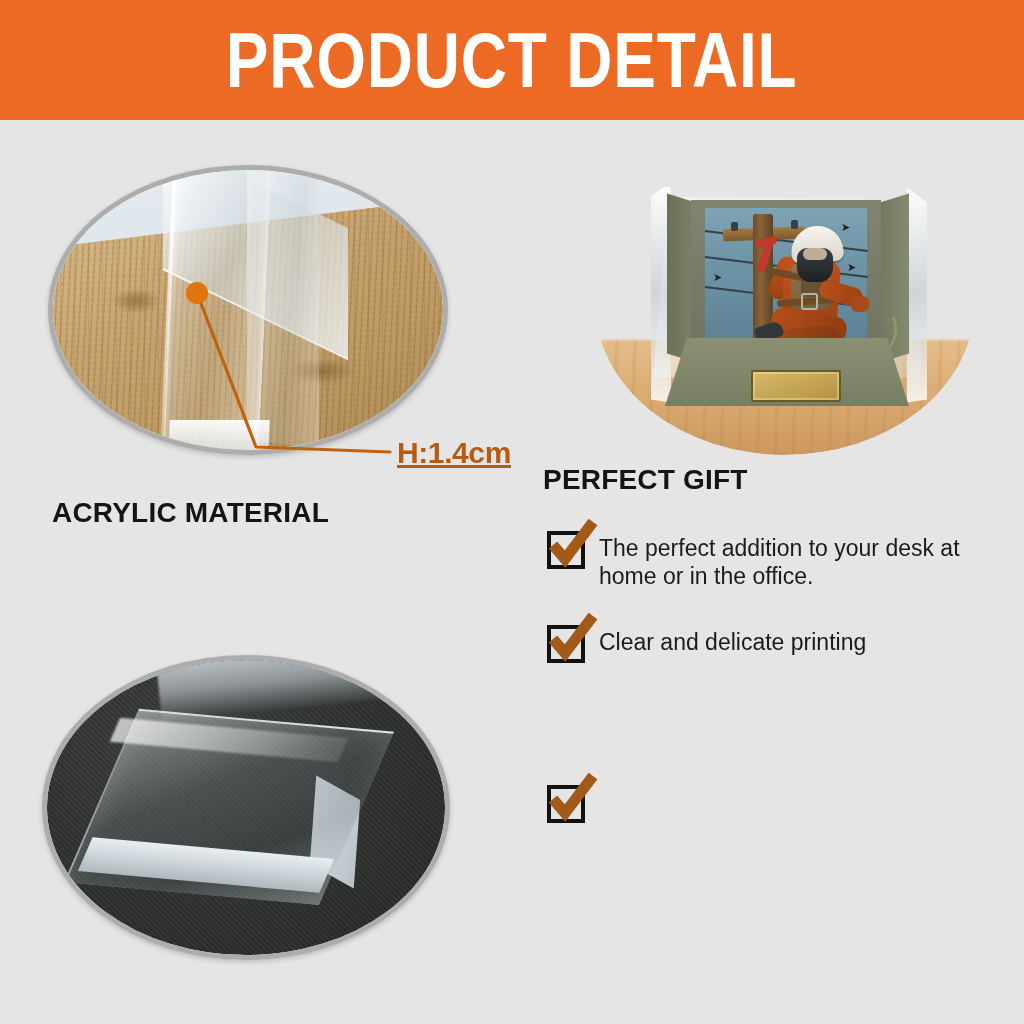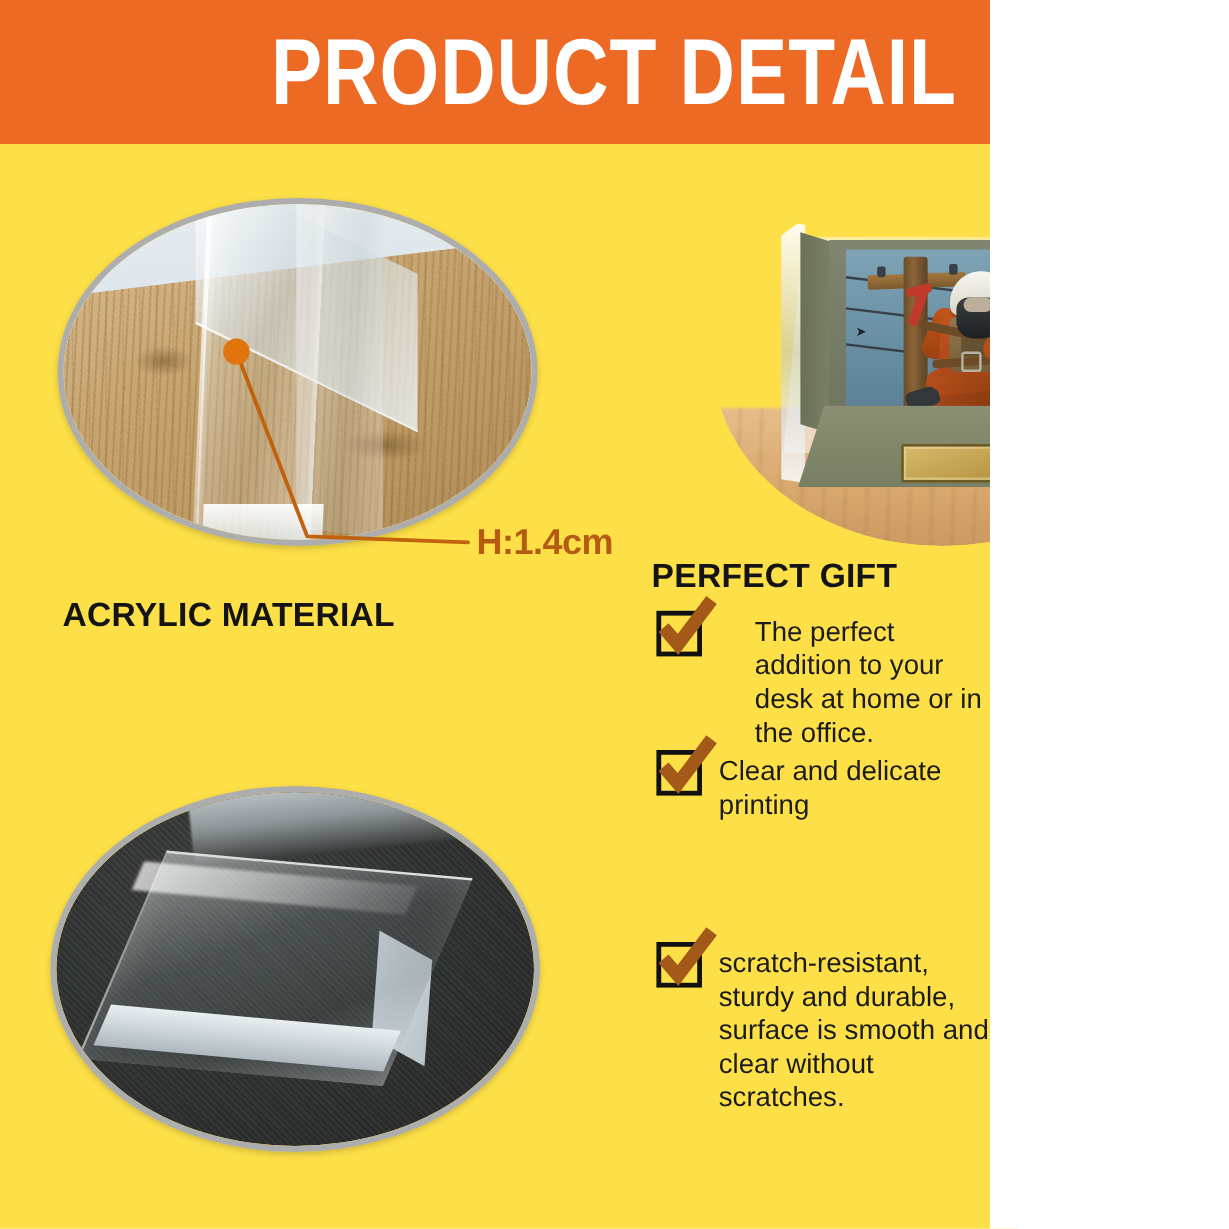--- a/index.html
+++ b/index.html
@@ -4,21 +4,21 @@
 <title>Product Detail</title>
 <style>
   html,body{margin:0;padding:0;}
   body{
     width:1024px;height:1024px;
     background:#ffffff;
     font-family:"Liberation Sans","DejaVu Sans",sans-serif;
     overflow:hidden;
     position:relative;
   }
-  #page{position:relative;width:825px;height:1024px;background:#fde047;overflow:hidden;}
+  #page{position:relative;width:1024px;height:1024px;background:#e5e5e5;overflow:hidden;}
 
   
   .banner{
     position:absolute;left:0;top:0;width:1024px;height:120px;
     background:#ED6A25;
     display:flex;align-items:center;justify-content:center;
   }
   .banner-title{
     color:#ffffff;
     font-size:78px;
@@ -108,20 +108,21 @@
   #callout-dot{
     position:absolute;left:186px;top:282px;width:22px;height:22px;
     border-radius:50%;background:#E2740E;
   }
   #callout-line{position:absolute;left:0;top:0;width:1024px;height:1024px;pointer-events:none;}
   #dim-label{
     position:absolute;left:397px;top:436px;
     color:#B55C14;font-size:30px;font-weight:bold;letter-spacing:-.4px;
     font-family:"Liberation Sans","DejaVu Sans",sans-serif;
     white-space:nowrap;
+    text-decoration:underline;
   }
 
   
   #photo-gift{left:595px;top:152px;width:380px;height:303px;}
   .bokeh{
     position:absolute;inset:0;
     background:
       radial-gradient(circle at 18% 22%, rgba(255,196,120,.75) 0 9%, rgba(255,196,120,0) 26%),
       radial-gradient(circle at 62% 14%, rgba(255,214,150,.55) 0 8%, rgba(255,214,150,0) 24%),
       radial-gradient(circle at 86% 40%, rgba(110,80,50,.55) 0 14%, rgba(110,80,50,0) 34%),
@@ -308,21 +309,21 @@
   .feature-text{
     font-size:23px;line-height:28px;color:#1b1b1b;
     font-family:"Liberation Sans","DejaVu Sans",sans-serif;
     max-width:400px;
     padding-top:3px;
   }
   #feat-acrylic{left:42px;top:545px;}
   #feat-acrylic .feature-text{max-width:430px;}
 
   .gift-feature{left:547px;}
-  #gift-0{top:509px;gap:30px;}
+  #gift-0{top:531px;}
   #gift-1{top:625px;}
   #gift-2{top:709px;}
   #gift-3{top:785px;}
   #gift-4{top:905px;}
 </style>
 </head>
 <body>
 
 <div id="page">
 
@@ -438,17 +439,16 @@
     <span class="feature-text">Clear and delicate printing</span>
   </div>
 
 
   <div class="feature gift-feature" id="gift-3">
     <span class="checkbox">
       <svg viewBox="0 0 52 52">
         <path d="M7 27 L19 41 L47 4" fill="none" stroke="#A35A18" stroke-width="11" stroke-linecap="butt" stroke-linejoin="miter"></path>
       </svg>
     </span>
-    <span class="feature-text">scratch-resistant, sturdy and durable, surface is smooth and clear without scratches.</span>
   </div>
 
 
 </div>
 
 </body></html>

